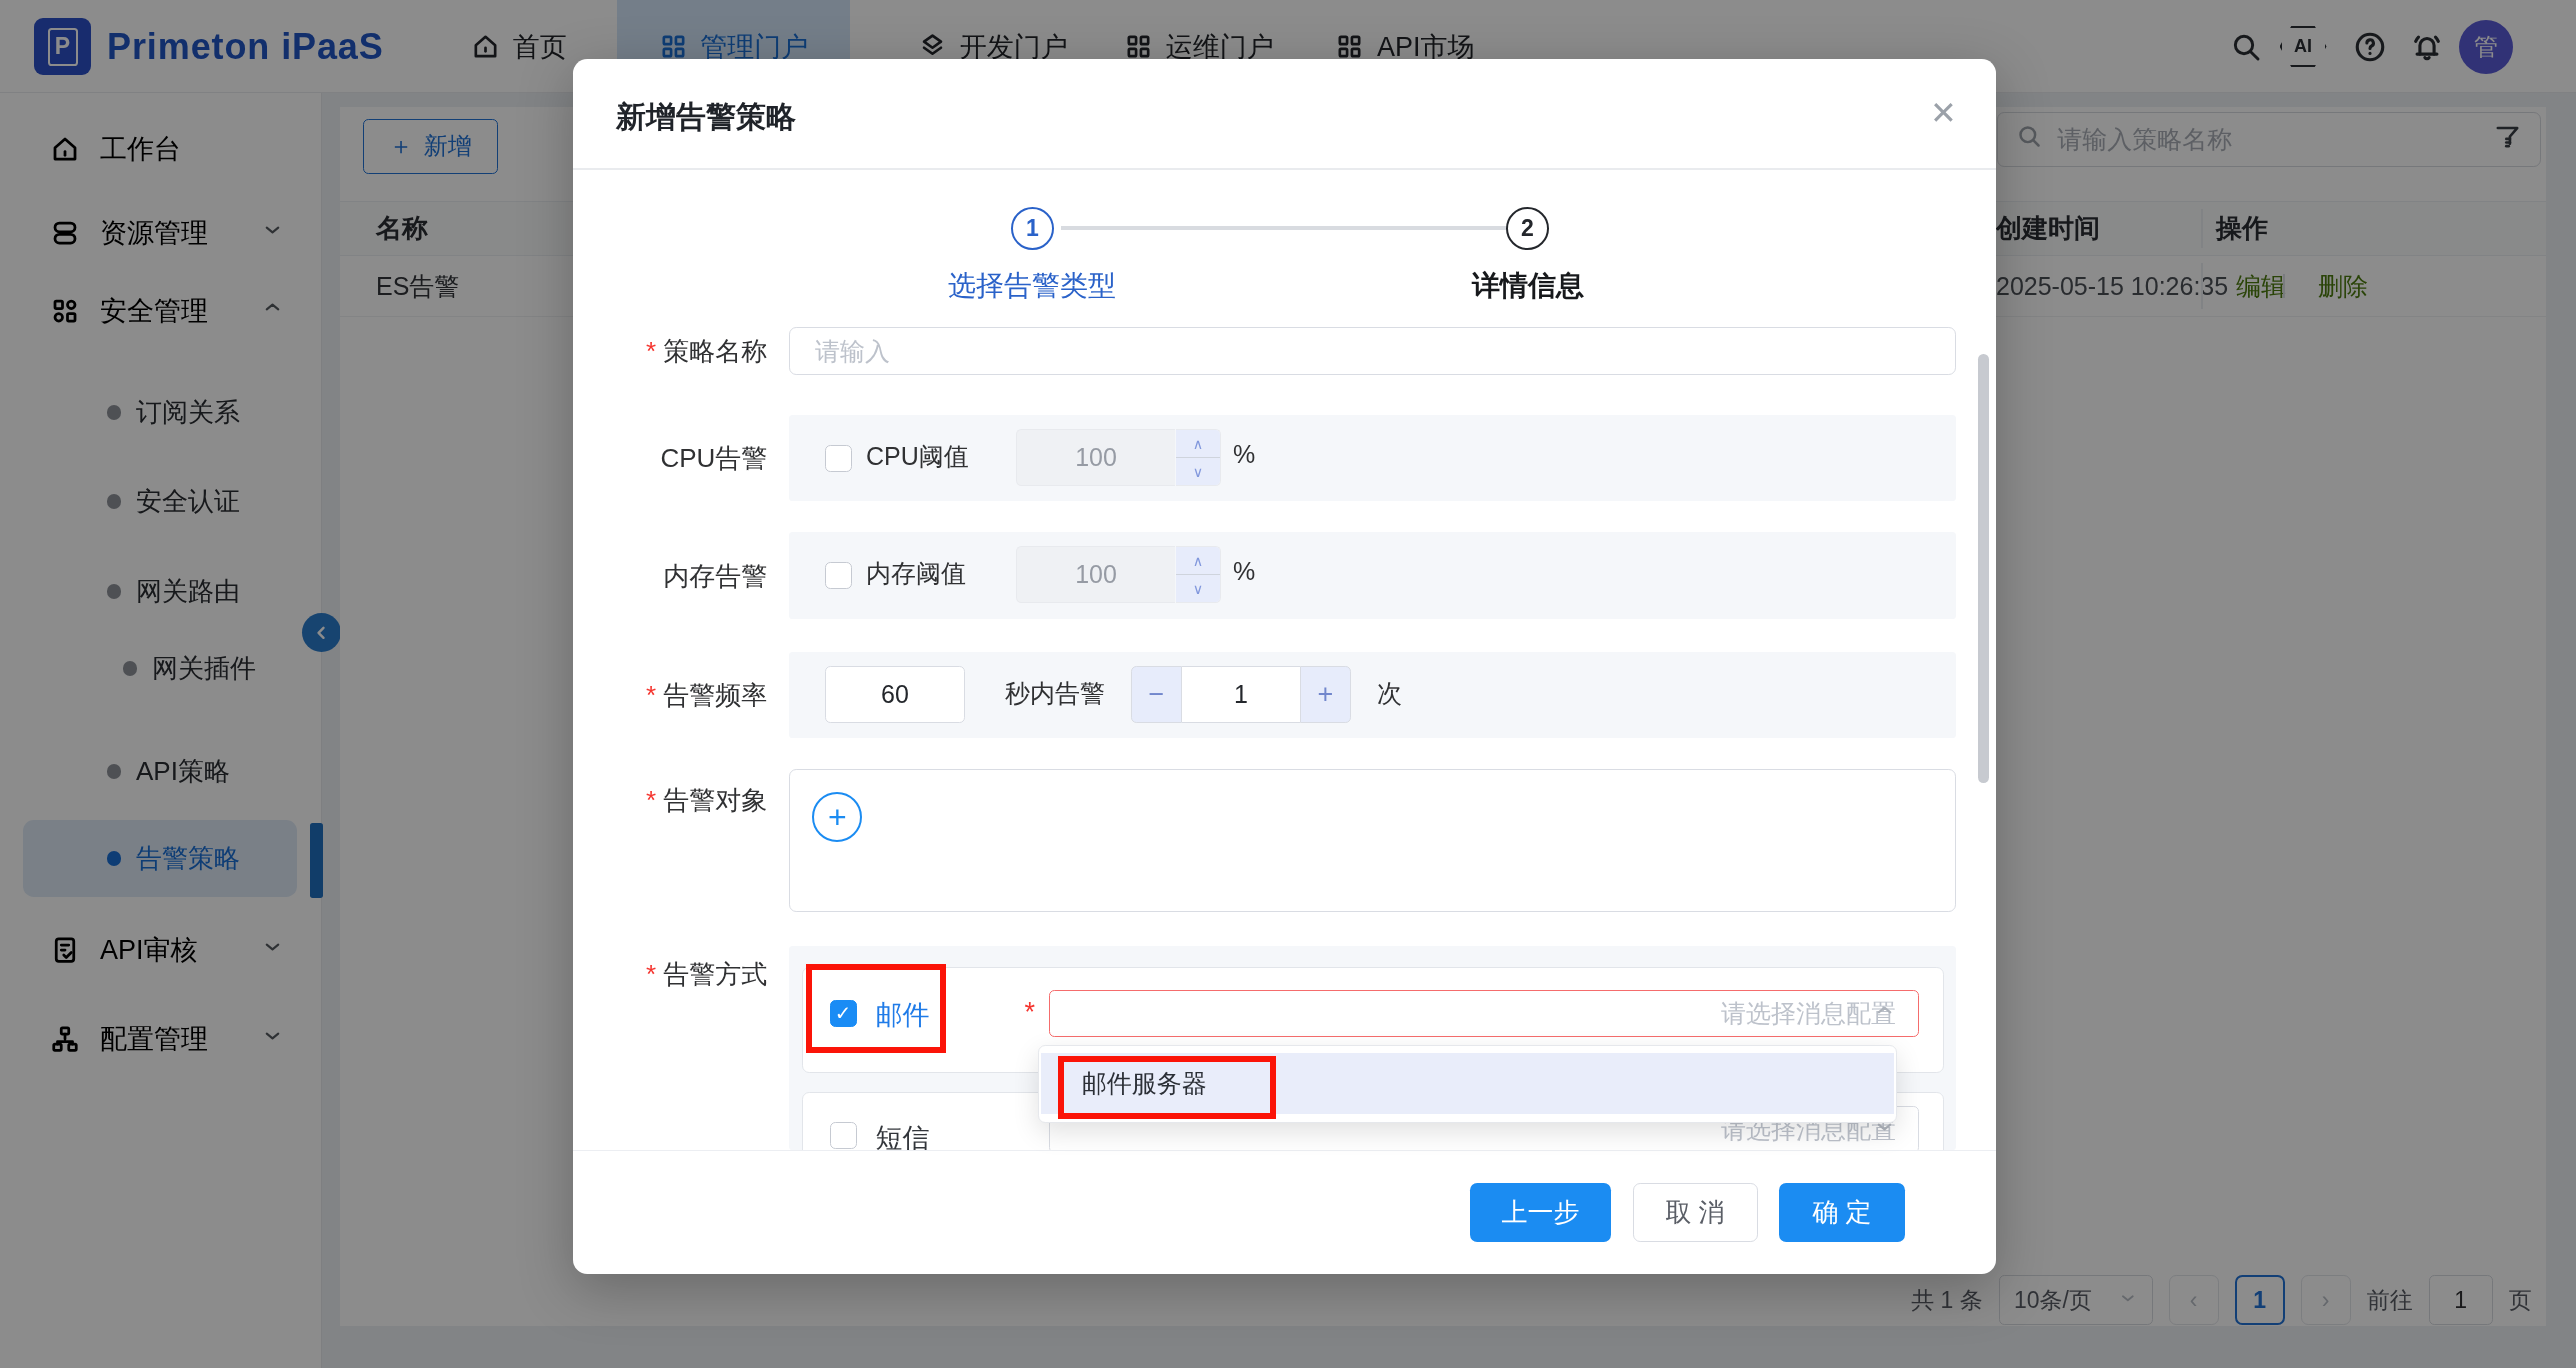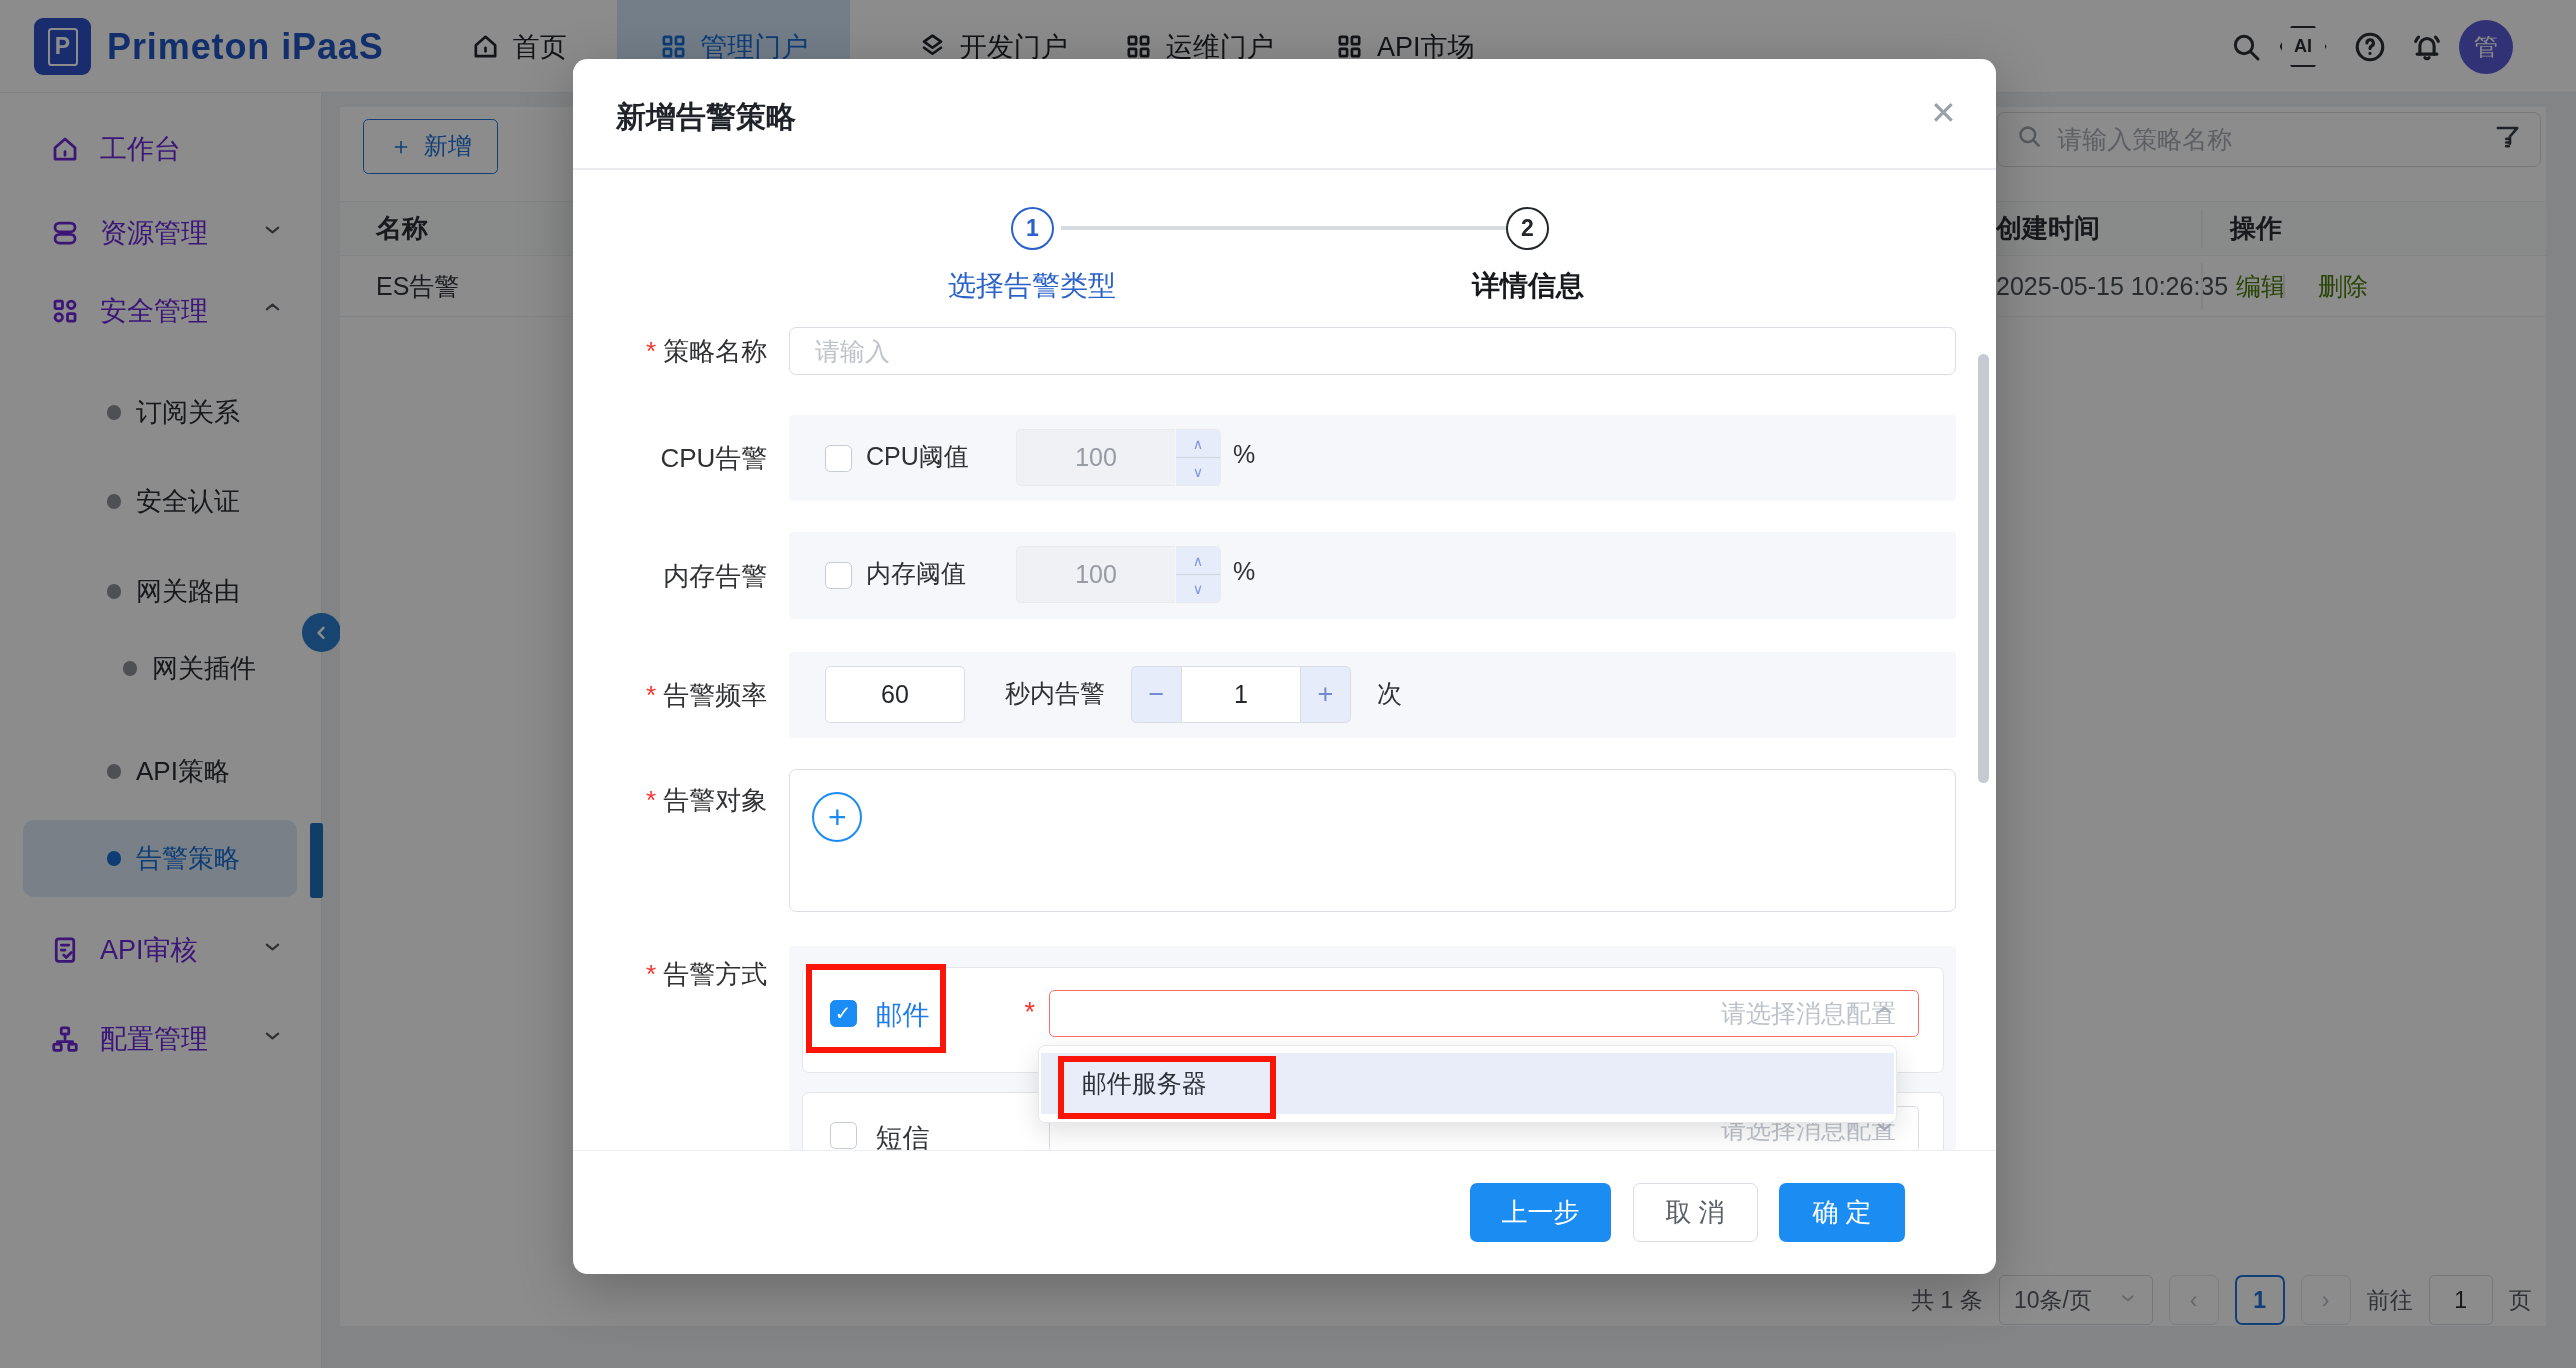--- a/index.html
+++ b/index.html
@@ -16,21 +16,21 @@
   .brand-name { color:#2257c5; font-size:36px; font-weight:800; letter-spacing:0.9px; }
   .navitem { top:0; height:93px; display:flex; align-items:center; justify-content:center; gap:12.5px; font-size:27px; color:#23262b; cursor:pointer; }
   .navitem.active { background:#d3e6fa; color:#1a6fd6; }
   .navitem svg { display:block; }
   .topicon { top:21.5px; width:50px; height:50px; display:flex; align-items:center; justify-content:center; cursor:pointer; color:#2a2e33; }
   .avatar { top:19.7px; width:54px; height:54px; border-radius:50%; background:#5a5bd7; color:#fff; font-size:24px; display:flex; align-items:center; justify-content:center; cursor:pointer; }
   .ai-hex { width:47px; height:41px; border:2.7px solid #2a2e33; border-radius:9px; display:flex; align-items:center; justify-content:center; font-size:18px; font-weight:700; clip-path:polygon(25% 0,75% 0,100% 50%,75% 100%,25% 100%,0 50%); }
 
   
   .sidebar { left:0; top:93px; width:322px; height:1275px; background:#fff; border-right:1.8px solid #e6e8ec; z-index:1; }
-  .s-item { left:0; width:322px; height:55px; display:flex; align-items:center; cursor:pointer; color:#6d28d9; font-size:27px; }
+  .s-item { left:0; width:322px; height:55px; display:flex; align-items:center; cursor:pointer; color:#000000; font-size:27px; }
   .s-item .ico { position:absolute; left:50px; width:32px; display:flex; }
   .s-item .lbl { position:absolute; left:100px; }
   .s-item .chev { position:absolute; left:261px; color:#55595f; }
   .s-sub { left:0; width:322px; height:55px; display:flex; align-items:center; cursor:pointer; color:#2b2e33; font-size:26px; }
   .s-sub .dot { position:absolute; left:107px; width:14.3px; height:14.3px; border-radius:50%; background:#8f939a; }
   .s-sub .lbl { position:absolute; left:136px; }
   .s-active-box { left:23px; width:274px; height:77px; background:#dfeaf6; border-radius:10.7px; }
   .s-sub.active { color:#1a6fd6; }
   .s-sub.active .dot { background:#1a6fd6; }
   .s-active-bar { left:310px; width:12.5px; height:75px; background:#1f6fc0; border-radius:2.7px; }
@@ -299,21 +299,21 @@
             <path d="M11 14 h3"></path>
             <path d="M11 17 h3"></path>
             <path d="M11 20 h2"></path>
           </svg></span>
     </div>
 
     <div class="abs thead">
       <div class="cell" style="left:36px;">名称</div>
       <div class="cell" style="left:1656px;">创建时间</div>
       <div class="vdiv" style="left:1861px;"></div>
-      <div class="cell" style="left:1876px;margin-left:14px;">操作</div>
+      <div class="cell" style="left:1876px;">操作</div>
     </div>
     <div class="abs trow">
       <div class="cell" style="left:36px;color:#33363b;">ES告警</div>
       <div class="cell" style="left:1656px;">2025-05-15 10:26:35</div>
       <div class="vdiv" style="left:1861px;"></div>
       <div class="cell link" style="left:1876px;">编辑</div>
       <div class="vdiv" style="left:1943px;top:18px;bottom:18px;background:#dfe2e7;"></div>
       <div class="cell link" style="left:1958px;">删除</div>
     </div>
 

